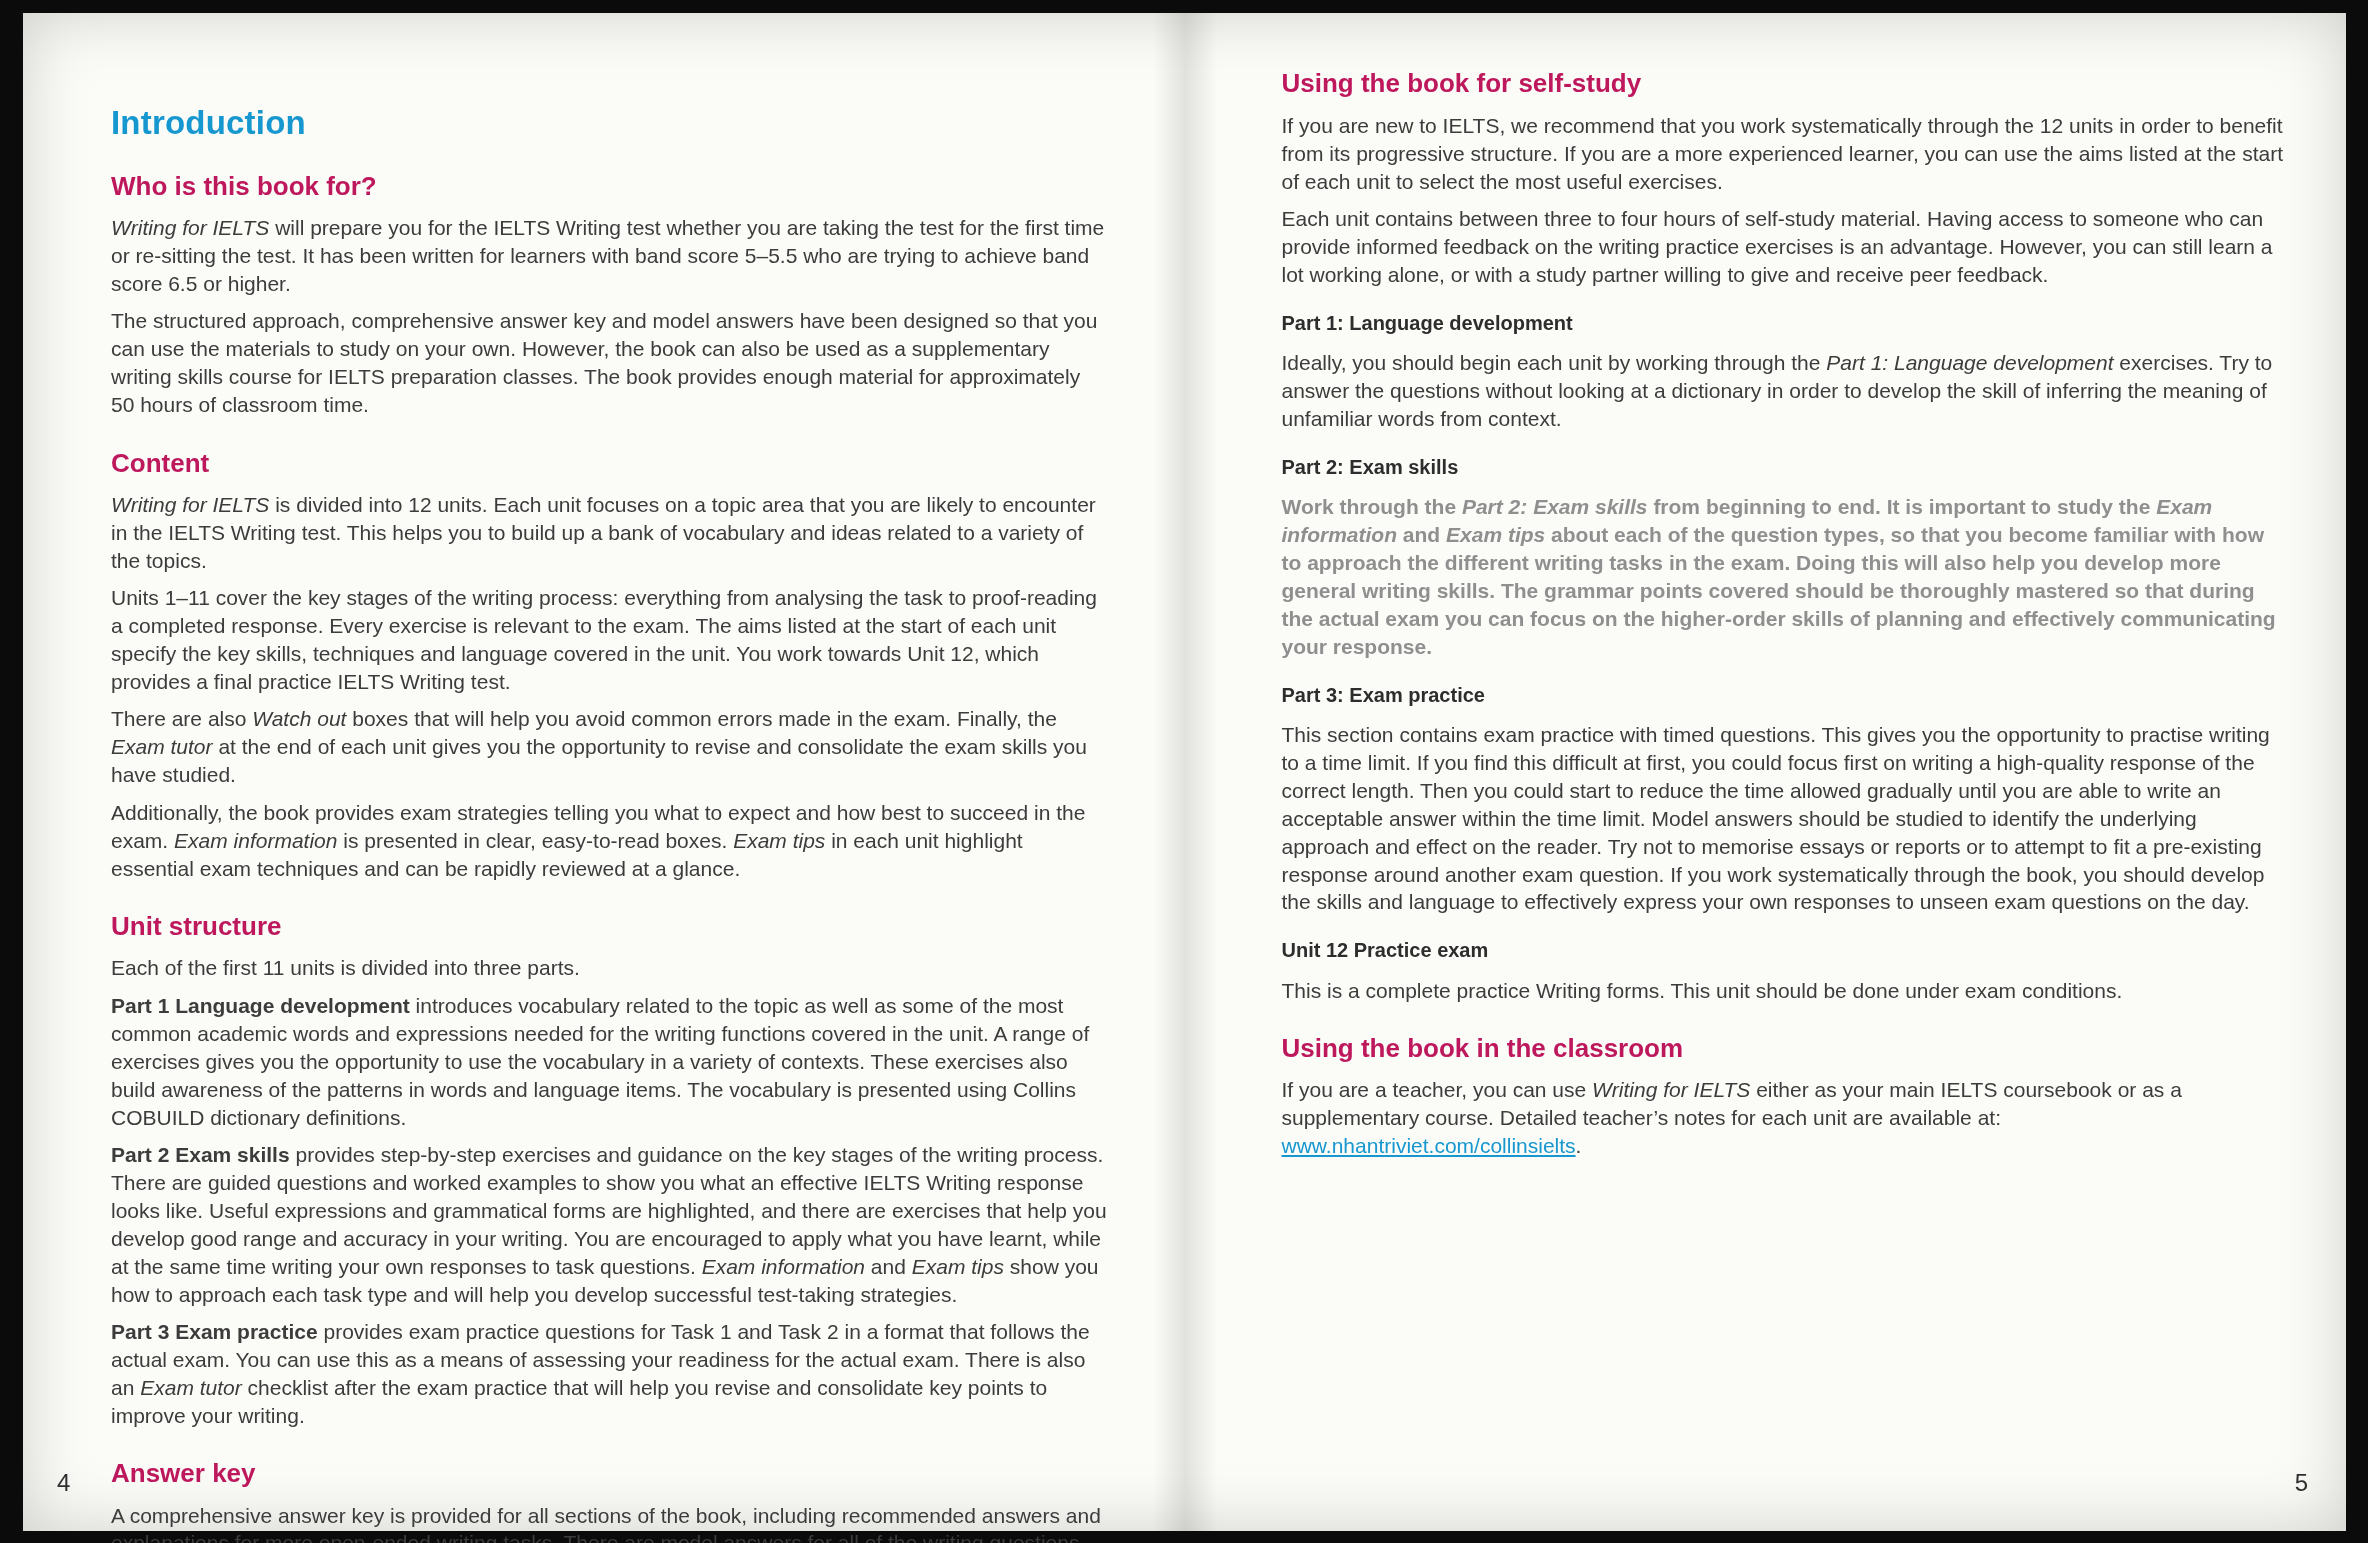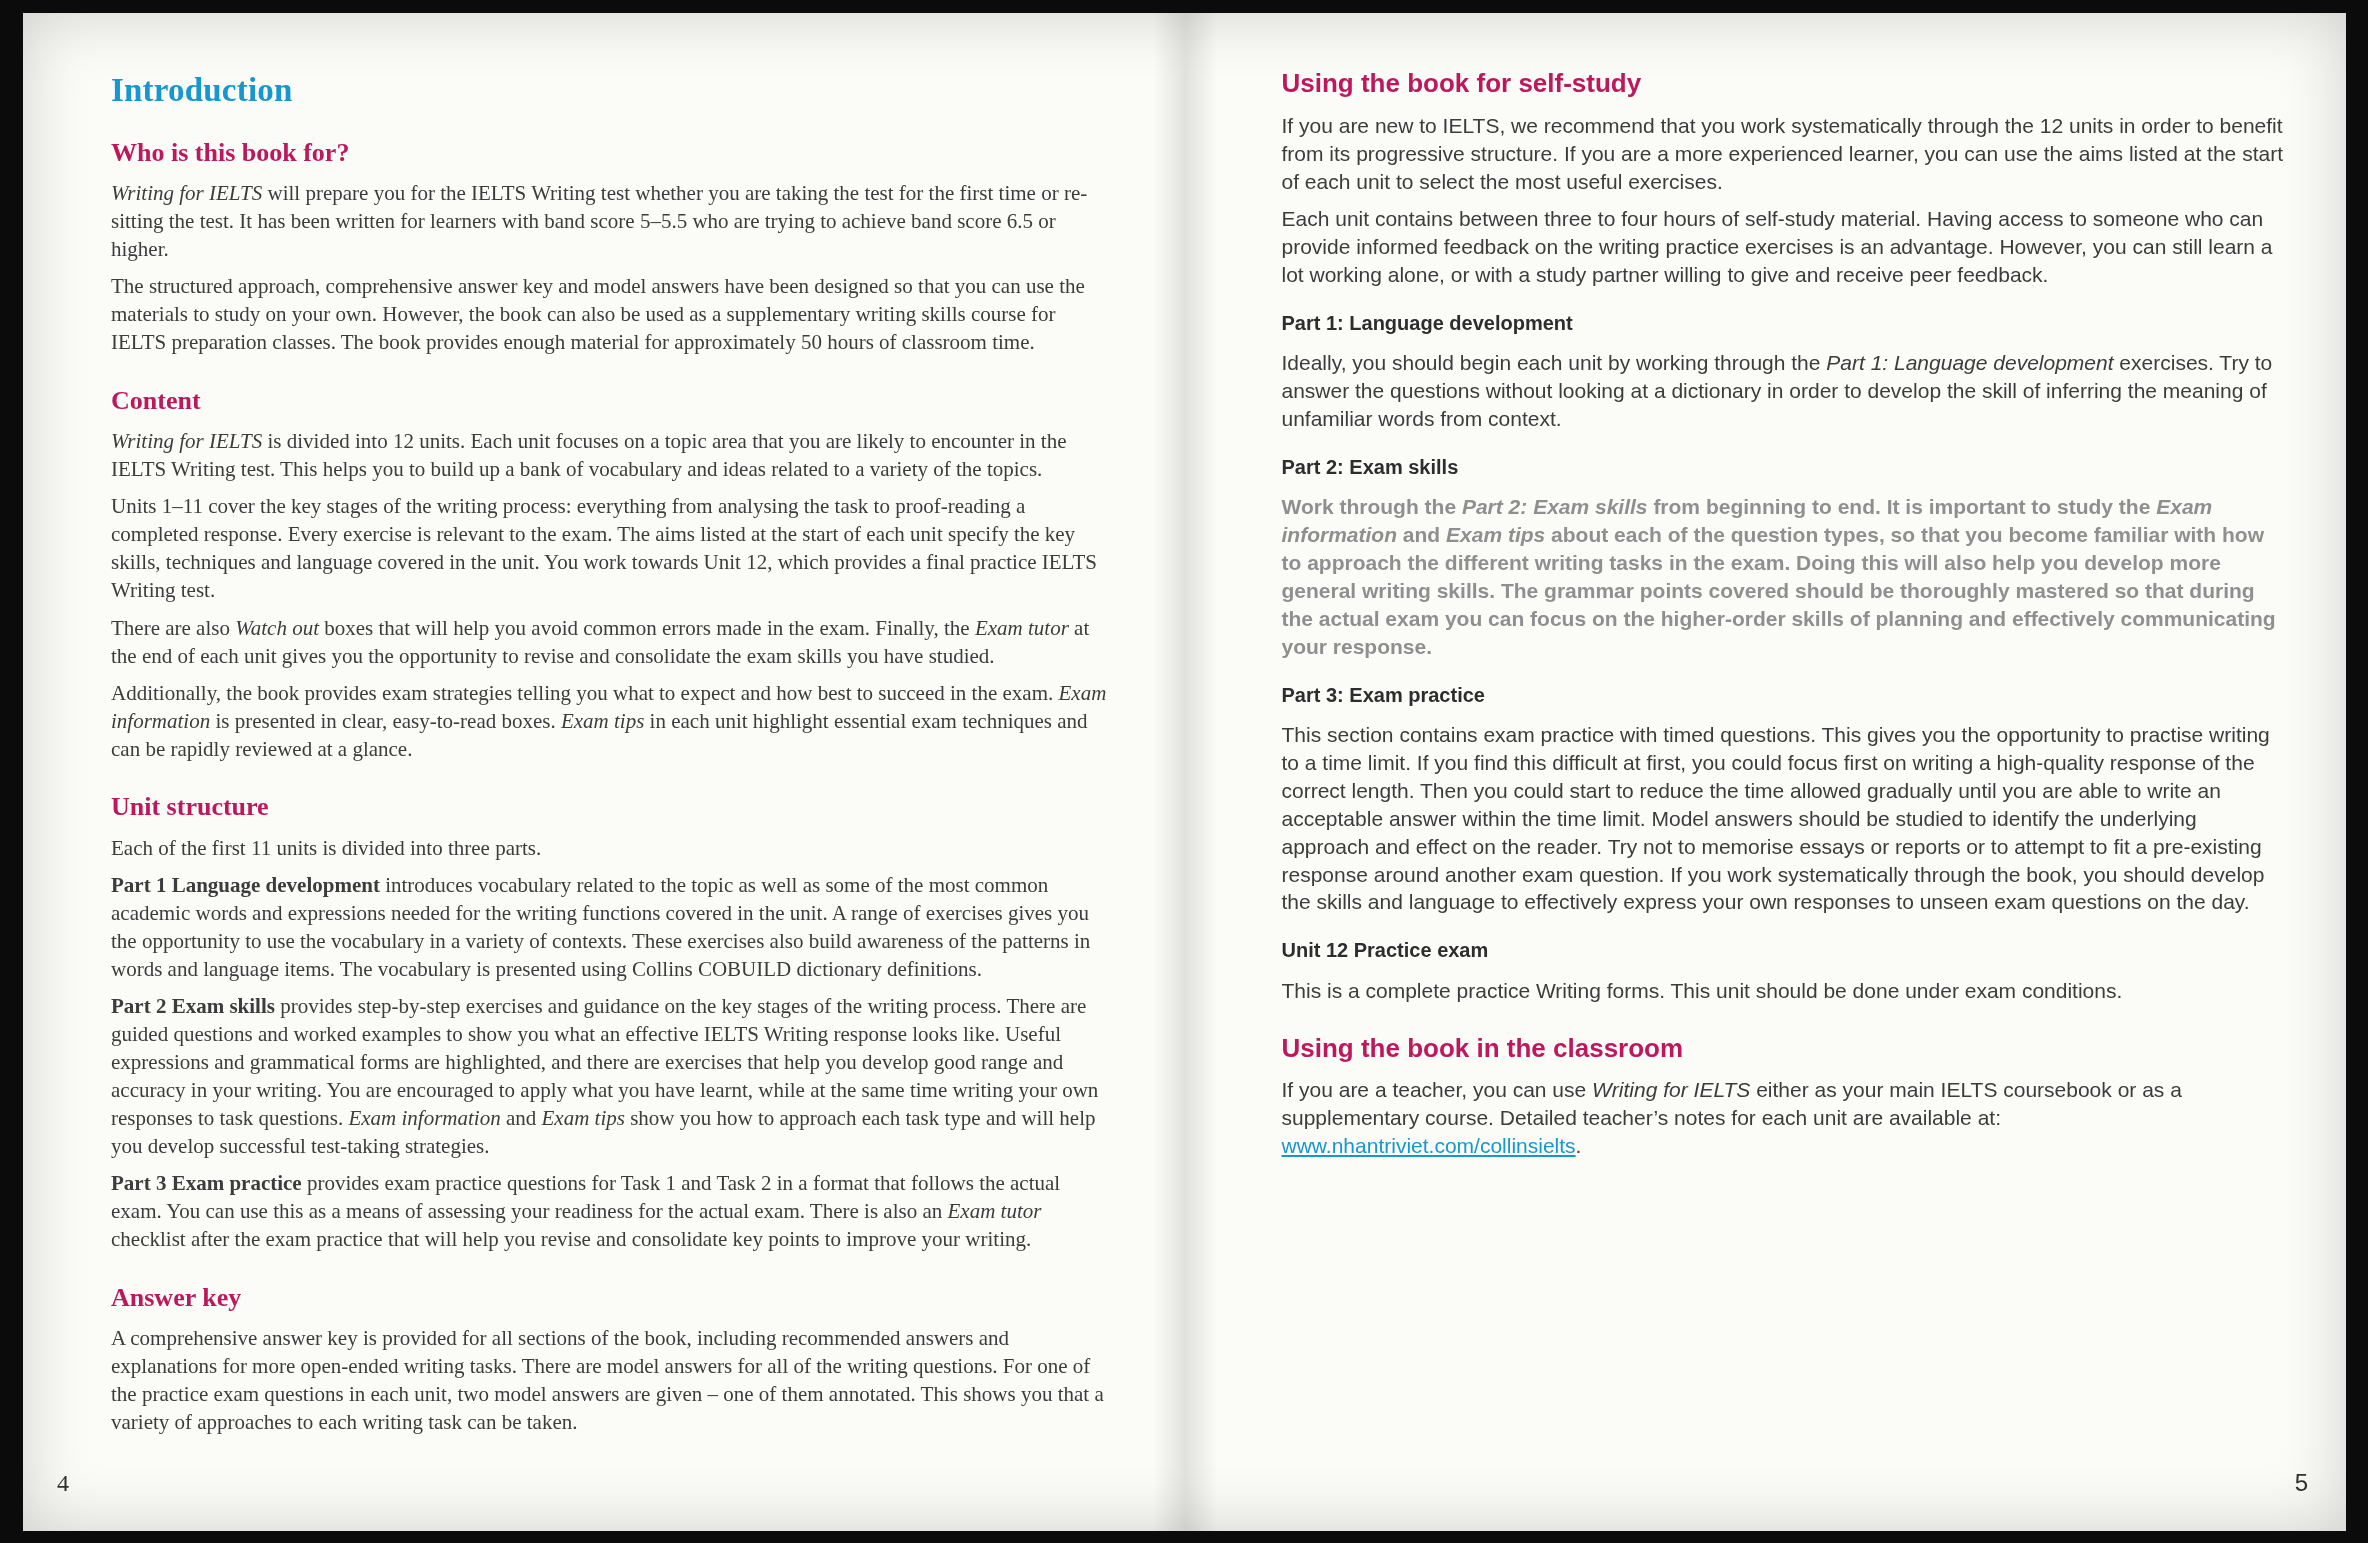--- a/index.html
+++ b/index.html
@@ -20,21 +20,21 @@
   }
   .spread::before {
     content: "";
     position: absolute;
     left: calc(50% - 32px);
     width: 65px; top: 0; bottom: 0;
     background: linear-gradient(90deg, rgba(0,0,0,0) 0%, rgba(0,0,0,0.10) 50%, rgba(0,0,0,0) 100%);
     pointer-events: none;
   }
   .page { position: relative; width: 50%; height: 100%; }
-  .page-left  { padding: 59px 76px 0 88px; font-family: Liberation Serif, serif; }
+  .page-left  { padding: 91px 76px 0 88px; }
   .page-right { padding: 55px 63px 0 97px; }
 
   .doc-title {
     color: #1697cf;
     font-size: 33px;
     font-weight: bold;
     letter-spacing: 0.2px;
     margin-bottom: 27px;
   }
   .section-heading {

